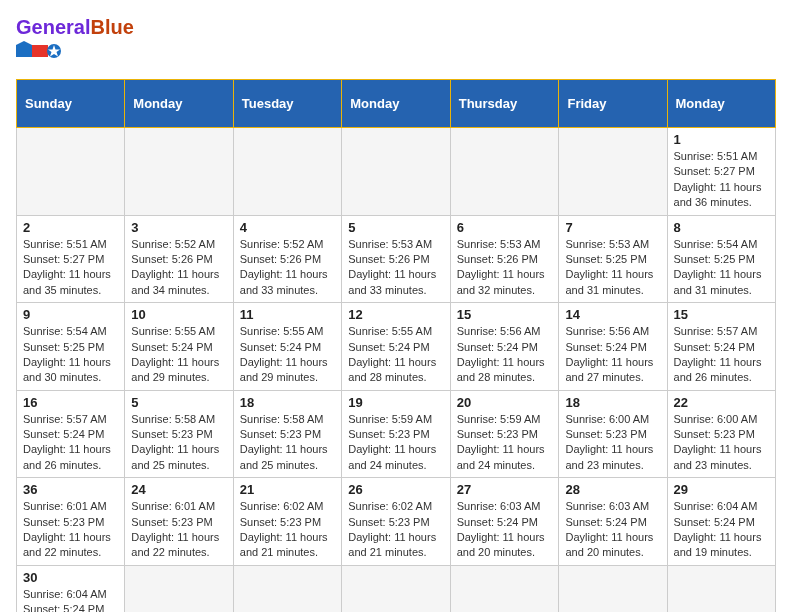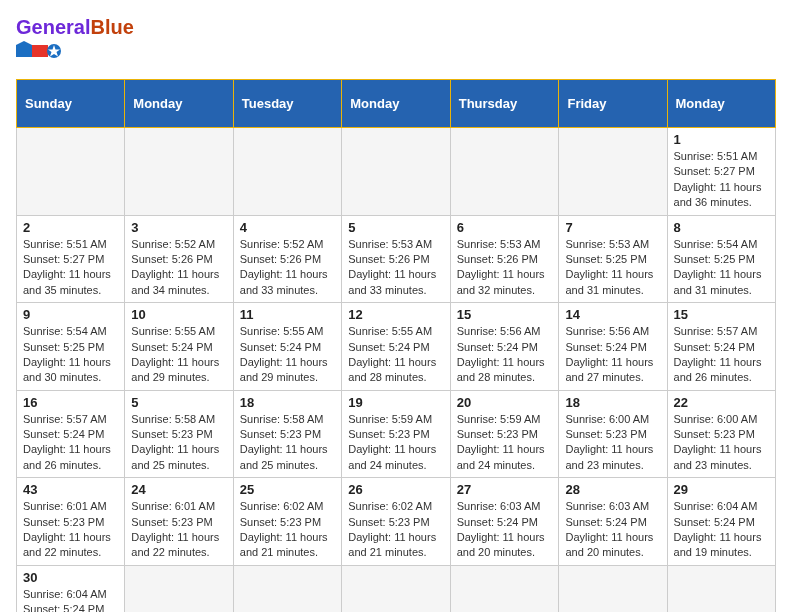--- a/index.html
+++ b/index.html
@@ -286,35 +286,35 @@
           <td>
             <span class="day-number">22</span>
             <div class="day-info" style="white-space: pre-line;">Sunrise: 6:00 AM
 Sunset: 5:23 PM
 Daylight: 11 hours
 and 23 minutes.</div>
           </td>
         </tr>
         <tr>
           <td>
-            <span class="day-number">43</span>
+            <span class="day-number">36</span>
             <div class="day-info" style="white-space: pre-line;">Sunrise: 6:01 AM
 Sunset: 5:23 PM
 Daylight: 11 hours
 and 22 minutes.</div>
           </td>
           <td>
             <span class="day-number">24</span>
             <div class="day-info" style="white-space: pre-line;">Sunrise: 6:01 AM
 Sunset: 5:23 PM
 Daylight: 11 hours
 and 22 minutes.</div>
           </td>
           <td>
-            <span class="day-number">25</span>
+            <span class="day-number">21</span>
             <div class="day-info" style="white-space: pre-line;">Sunrise: 6:02 AM
 Sunset: 5:23 PM
 Daylight: 11 hours
 and 21 minutes.</div>
           </td>
           <td>
             <span class="day-number">26</span>
             <div class="day-info" style="white-space: pre-line;">Sunrise: 6:02 AM
 Sunset: 5:23 PM
 Daylight: 11 hours

